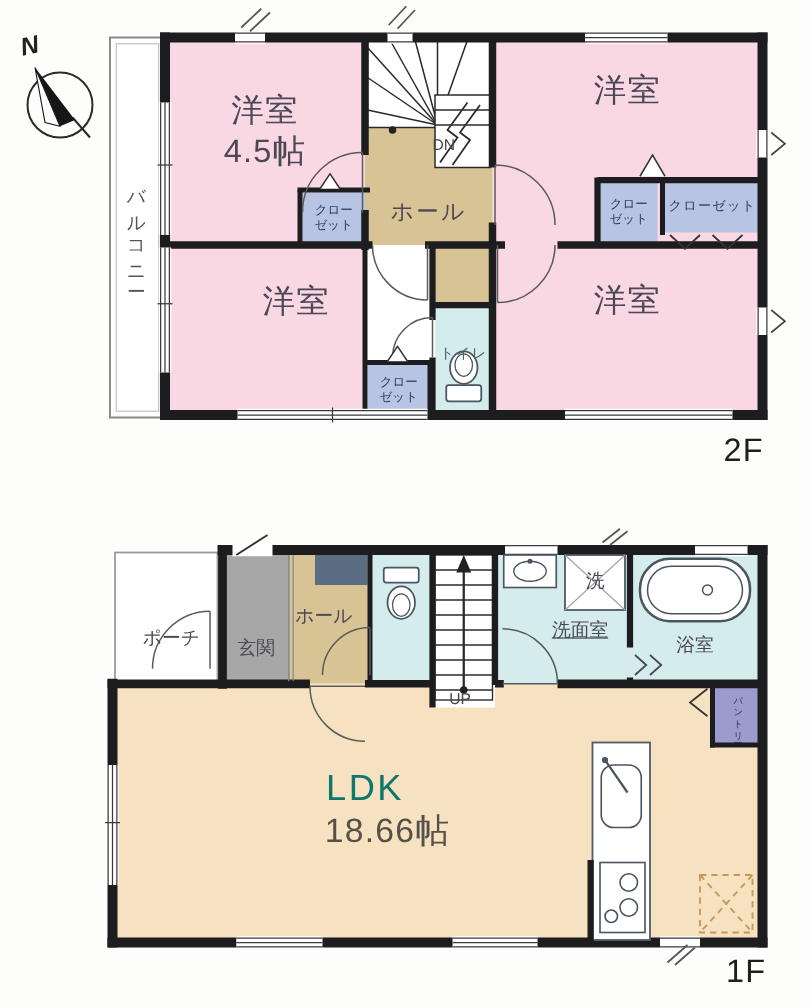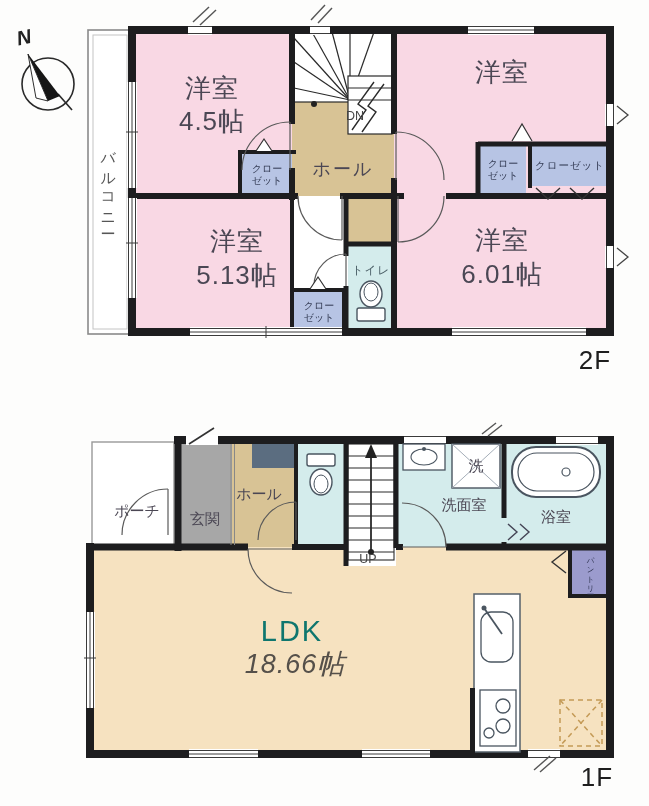--- a/index.html
+++ b/index.html
@@ -5,21 +5,21 @@
   html,body{margin:0;padding:0;background:#fdfdfc;}
   .stage{position:relative;width:649px;height:806px;background:#fdfdfc;overflow:hidden;
          font-family:"Liberation Sans","DejaVu Sans",sans-serif;}
   .stage svg{position:absolute;left:0;top:0;}
   .lbl{position:absolute;transform:translate(-50%,-50%);color:#4b4754;white-space:pre-line;
        text-align:center;line-height:1.08;font-weight:500;}
   .room{font-size:26px;letter-spacing:1px;}
   .small15{font-size:15px;}
   .hall2{font-size:18px;letter-spacing:2px;}
   .toilet{font-size:11.5px;color:#4a5e66;letter-spacing:1px;}
-  .closet{font-size:10px;color:#343c55;line-height:1.15;font-family:Liberation Mono, monospace;}
+  .closet{font-size:10px;color:#343c55;line-height:1.15;}
   .closetwide{font-size:10.5px;color:#343c55;letter-spacing:1px;}
   .stairtxt{font-size:12.5px;color:#444;}
   .floortag{font-size:26px;color:#1e1e1e;letter-spacing:1px;}
   .vert{writing-mode:vertical-rl;text-orientation:upright;}
   .balc{font-size:15px;color:#565656;letter-spacing:4px;}
   .pantry{font-size:7.5px;color:#2e3350;letter-spacing:1px;}
   .ldk1{font-size:29px;color:#0f766e;letter-spacing:2px;}
   .ldk2{font-size:27px;color:#55504a;letter-spacing:1px;}
   .north{font-size:20px;font-style:italic;font-weight:bold;color:#222;}
 </style>
@@ -316,40 +316,38 @@
   </g>
 </svg>
 
 <div class="lbl north" style="left:24px;top:38px;transform:translate(-50%,-50%) rotate(-12deg);">N</div>
 
 <div class="lbl balc vert" style="left:108px;top:185px;">バルコニー</div>
 <div class="lbl room" style="left:212px;top:88px;">洋室</div>
 <div class="lbl room" style="left:212px;top:121px;">4.5帖</div>
 <div class="lbl room" style="left:502px;top:72px;">洋室</div>
 <div class="lbl room" style="left:237px;top:241px;">洋室</div>
-<div class="lbl room" style="left:237px;top:275px;">5.13帖</div>
 <div class="lbl room" style="left:502px;top:240px;">洋室</div>
-<div class="lbl room" style="left:502px;top:274px;">6.01帖</div>
 <div class="lbl hall2" style="left:343px;top:170px;">ホール</div>
-<div class="lbl toilet" style="left:371px;top:270px;">トイレ</div>
+<div class="lbl toilet" style="left:371px;top:284px;">トイレ</div>
 <div class="lbl stairtxt" style="left:324px;top:117px;margin-left:31px;">DN</div>
 <div class="lbl closet" style="left:267px;top:175px;">クロー
 ゼット</div>
 <div class="lbl closet" style="left:503px;top:170px;">クロー
 ゼット</div>
 <div class="lbl closetwide" style="left:570px;top:166px;">クローゼット</div>
 <div class="lbl closet" style="left:319px;top:312px;">クロー
 ゼット</div>
 <div class="lbl floortag" style="left:595px;top:360px;">2F</div>
 
 <div class="lbl small15" style="left:137px;top:479px;margin-top:32px;">ポーチ</div>
 <div class="lbl small15" style="left:205px;top:519px;">玄関</div>
 <div class="lbl small15" style="left:259px;top:494px;">ホール</div>
-<div class="lbl small15" style="left:464px;top:505px;">洗面室</div>
+<div class="lbl small15" style="left:464px;top:505px;text-decoration:underline;">洗面室</div>
 <div class="lbl small15" style="left:476px;top:466px;">洗</div>
 <div class="lbl small15" style="left:556px;top:517px;">浴室</div>
 <div class="lbl pantry vert" style="left:590px;top:571px;">パントリー</div>
 <div class="lbl ldk1" style="left:292px;top:632px;">LDK</div>
-<div class="lbl ldk2" style="left:295px;top:665px;font-style:italic;">18.66帖</div>
+<div class="lbl ldk2" style="left:310px;top:665px;">18.66帖</div>
 <div class="lbl stairtxt" style="left:368px;top:560px;">UP</div>
 <div class="lbl floortag" style="left:597px;top:777px;">1F</div>
 
 </div>
 
 </body></html>

